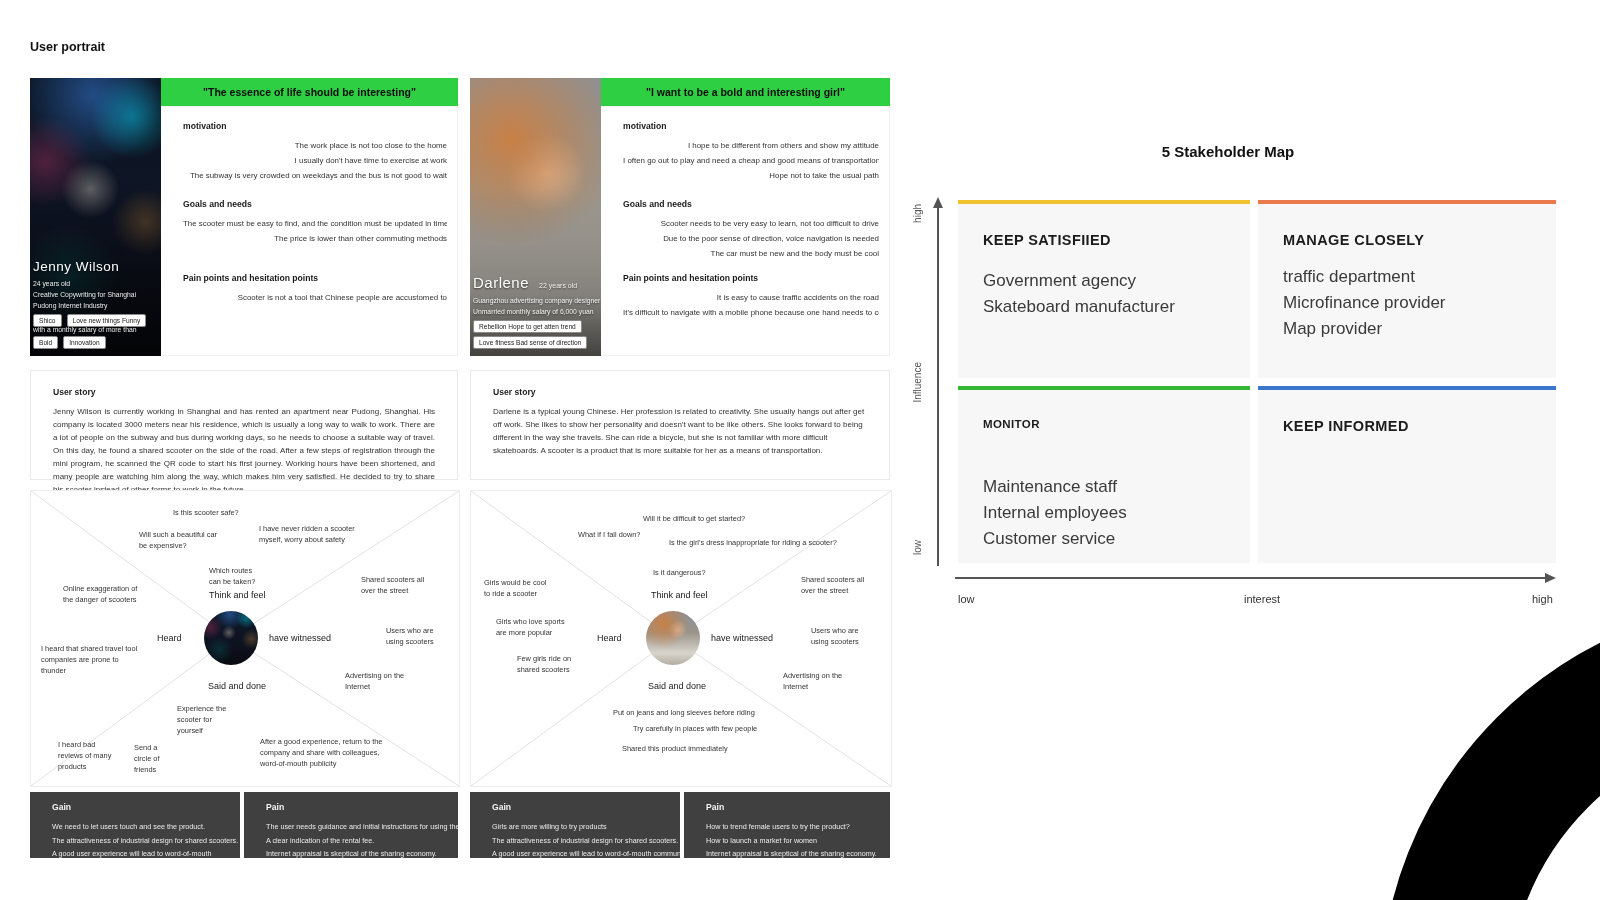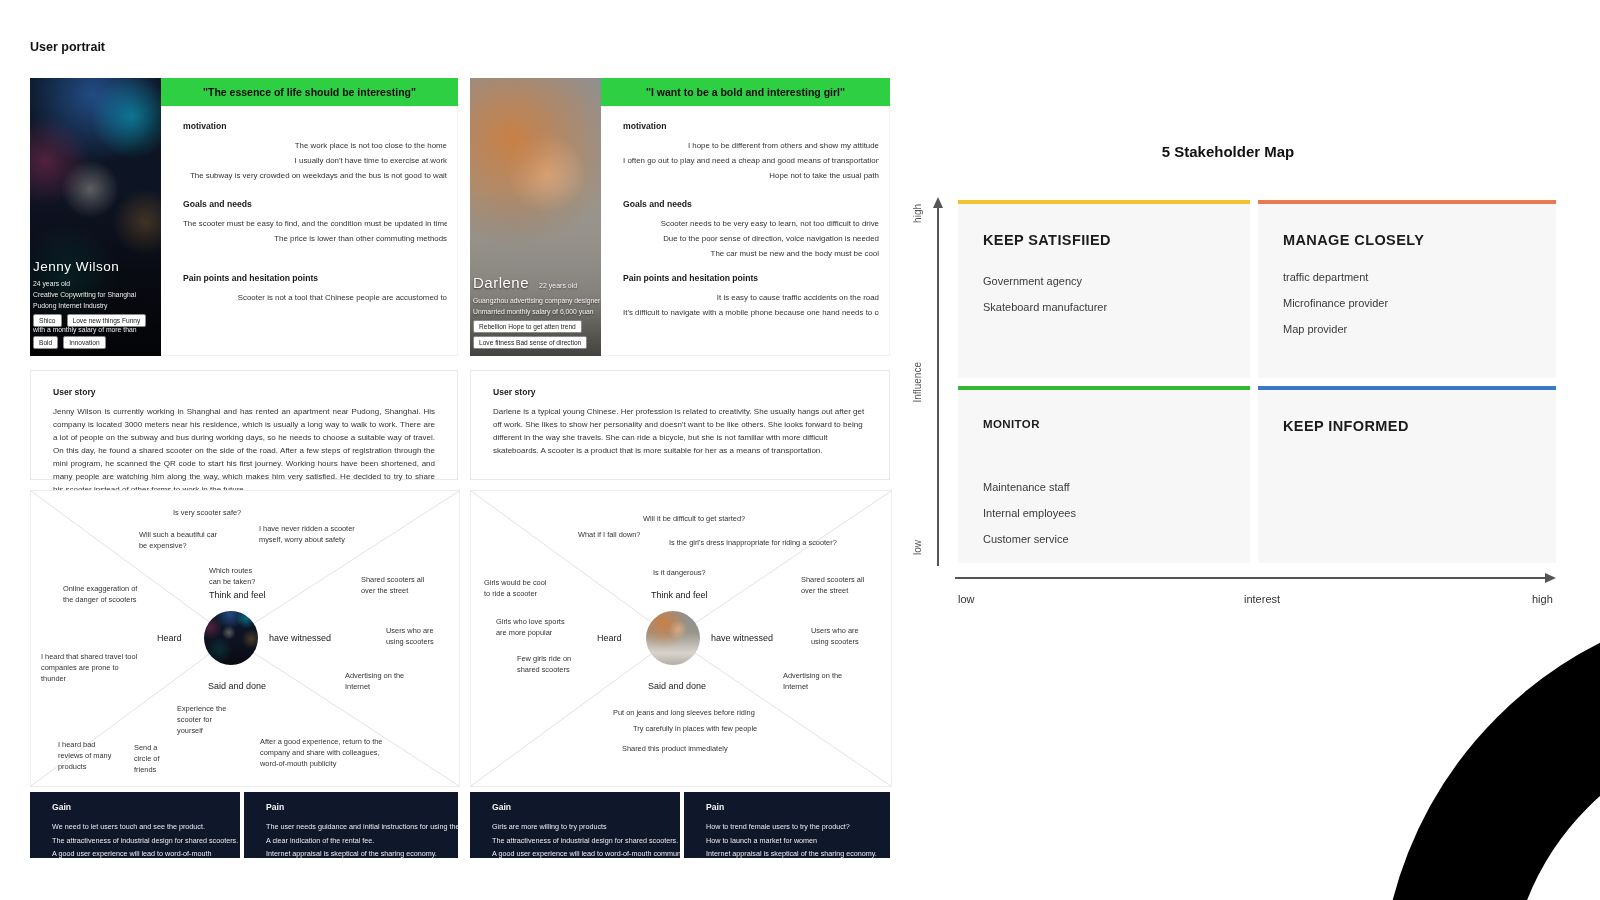--- a/index.html
+++ b/index.html
@@ -52,35 +52,35 @@
   .story-t{font-size:8px;color:#333;line-height:13px;text-align:justify;}
 
   
   .empathy{position:absolute;top:490px;height:295px;border:1px solid #ededed;background:#fff;}
   .diag{position:absolute;left:0;top:0;}
   .em-label{position:absolute;font-size:9px;font-weight:normal;color:#1a1a1a;white-space:nowrap;}
   .avatar{position:absolute;width:54px;height:54px;border-radius:50%;overflow:hidden;}
   .note{position:absolute;font-size:7.4px;line-height:11px;color:#333;white-space:pre-line;}
 
   
-  .gp{position:absolute;top:792px;height:66px;background:#0f172a;color:#ececec;
+  .gp{position:absolute;top:792px;height:66px;background:#404040;color:#ececec;
       padding:10px 10px 0 22px;box-sizing:border-box;overflow:hidden;}
   .gp-h{font-size:8.6px;font-weight:bold;margin-bottom:8px;color:#f5f5f5;}
   .gp-l{font-size:7.2px;line-height:13.5px;white-space:pre-line;}
   .gp-l.nw{white-space:nowrap;}
 
   
   .sm-title{position:absolute;left:1048px;top:143px;width:360px;text-align:center;
             font-size:15px;font-weight:bold;color:#111;}
   .quad{position:absolute;background:#f7f7f7;border-top:4px solid #ccc;box-sizing:border-box;
         padding:28px 0 0 25px;}
   .q-h{font-size:14.5px;font-weight:bold;letter-spacing:.4px;color:#1c1c1c;}
   .q-h.small{font-size:11.5px;}
   .q-items{margin-top:18px;}
-  .q-item{font-size:11px;color:#3a3a3a;line-height:26px;}
+  .q-item{font-size:17px;color:#3a3a3a;line-height:26px;}
   .axis-label-v{position:absolute;writing-mode:vertical-rl;transform:rotate(180deg);
                 font-size:10px;color:#555;}
   .axis-label-h{position:absolute;font-size:11px;color:#333;}
 
   .ring{position:absolute;left:1380px;top:600px;width:544px;height:544px;border-radius:50%;
         border:128px solid #000;box-sizing:content-box;background:transparent;}
 </style>
 </head>
 <body>
 
@@ -181,34 +181,34 @@
       <line x1="0" y1="0" x2="200" y2="147" stroke="#e2e2e2" stroke-width="1"></line>
       <line x1="428" y1="0" x2="200" y2="147" stroke="#e2e2e2" stroke-width="1"></line>
       <line x1="0" y1="295" x2="200" y2="147" stroke="#e2e2e2" stroke-width="1"></line>
       <line x1="428" y1="295" x2="200" y2="147" stroke="#e2e2e2" stroke-width="1"></line>
     </svg>
     <div class="em-label" style="left:178px;top:99px;">Think and feel</div>
     <div class="em-label" style="left:126px;top:142px;">Heard</div>
     <div class="em-label" style="left:238px;top:142px;">have witnessed</div>
     <div class="em-label" style="left:177px;top:190px;">Said and done</div>
     <div class="avatar photo-jenny" style="left:173px;top:120px;"></div>
-    <div class="note" style="left:142px;top:16px;">Is very scooter safe?</div>
+    <div class="note" style="left:142px;top:16px;">Is this scooter safe?</div>
     <div class="note" style="left:108px;top:38px;">Will such a beautiful car
 be expensive?</div>
     <div class="note" style="left:228px;top:32px;">I have never ridden a scooter
 myself, worry about safety</div>
     <div class="note" style="left:178px;top:74px;">Which routes
 can be taken?</div>
     <div class="note" style="left:32px;top:92px;">Online exaggeration of
 the danger of scooters</div>
     <div class="note" style="left:330px;top:83px;">Shared scooters all
 over the street</div>
     <div class="note" style="left:355px;top:134px;">Users who are
 using scooters</div>
-    <div class="note" style="left:10px;top:152px;margin-top:8px;">I heard that shared travel tool
+    <div class="note" style="left:10px;top:152px;">I heard that shared travel tool
 companies are prone to
 thunder</div>
     <div class="note" style="left:314px;top:179px;">Advertising on the
 Internet</div>
     <div class="note" style="left:27px;top:201px;margin-top:47px;">I heard bad
 reviews of many
 products</div>
     <div class="note" style="left:146px;top:212px;">Experience the
 scooter for
 yourself</div>

